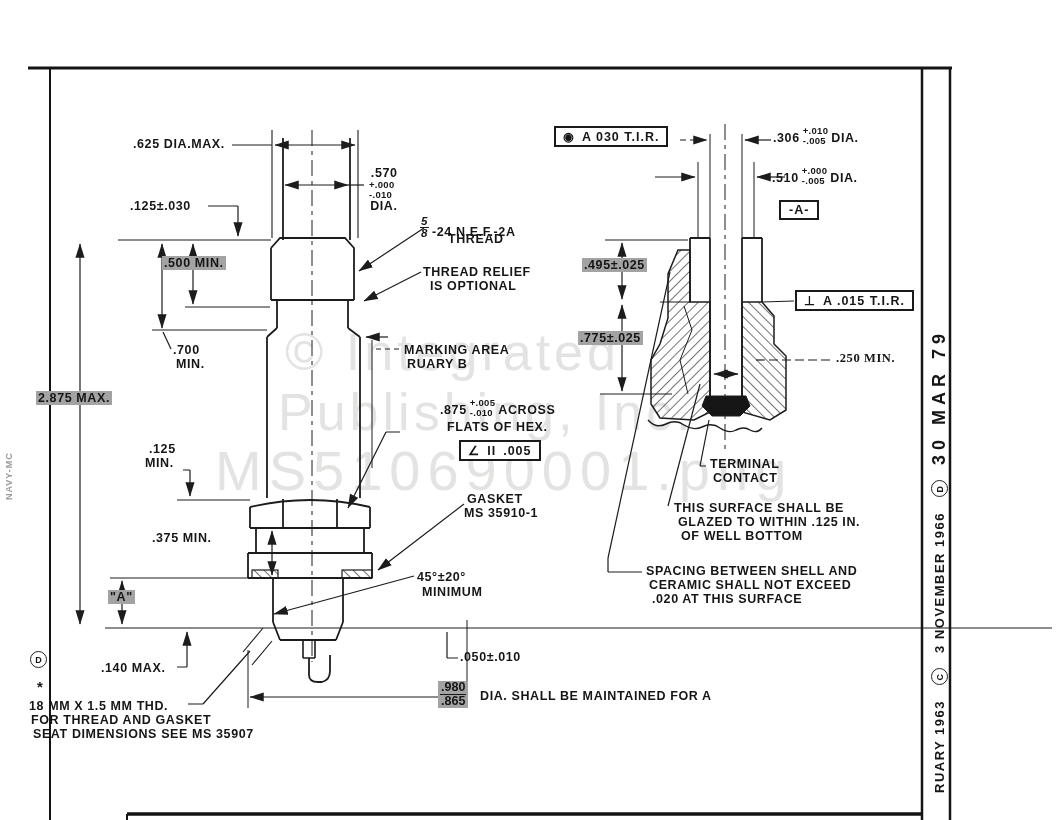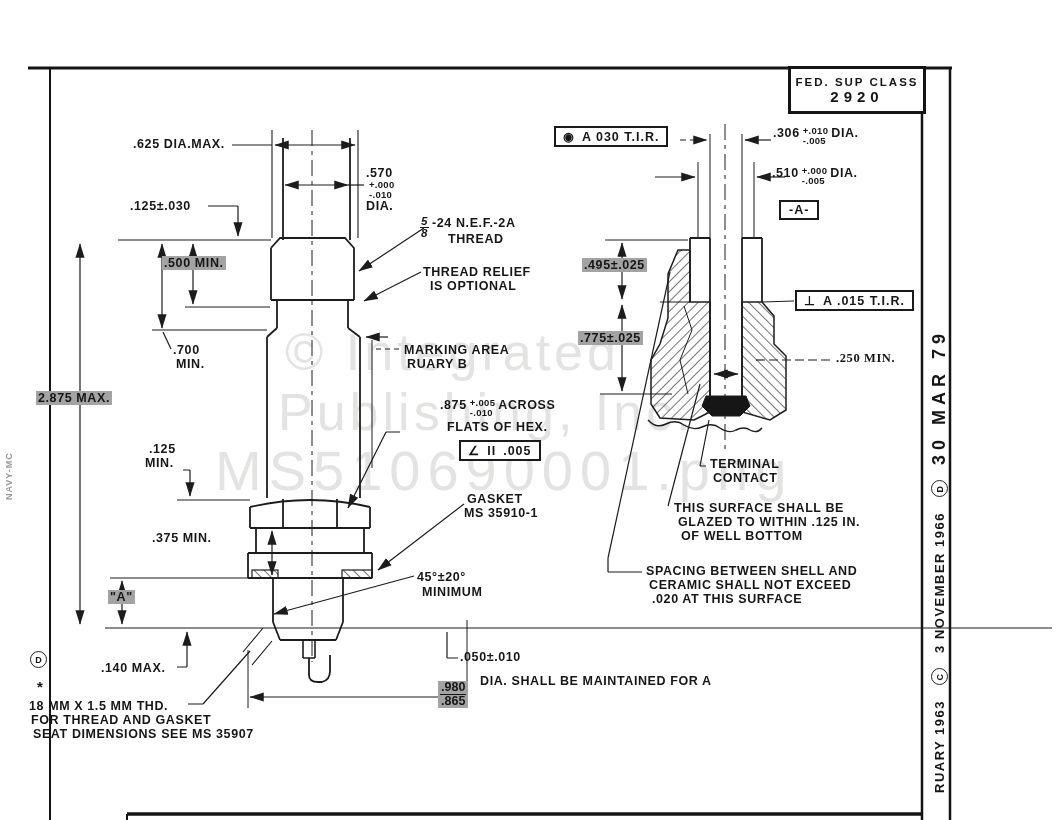--- a/index.html
+++ b/index.html
@@ -2,21 +2,21 @@
 <html><head>
 <meta charset="utf-8">
 <style>
   html,body{margin:0;padding:0;background:#fff;}
   #page{position:relative;width:1057px;height:820px;background:#fff;overflow:hidden;
         font-family:"Liberation Sans",sans-serif;color:#161616;}
   svg{position:absolute;left:0;top:0;z-index:1;}
   .t{position:absolute;font-weight:bold;font-size:12.5px;letter-spacing:.6px;
      white-space:nowrap;z-index:3;color:#161616;}
   .bgw{background:#a3a3a3;padding:0 2px;}
-  .dim{display:flex;align-items:flex-start;}
+  .dim{display:flex;align-items:flex-end;}
   .tol{display:inline-flex;flex-direction:column;justify-content:center;font-size:9.5px;
        line-height:9.5px;letter-spacing:.3px;margin:0 3px;}
   .tol i{font-style:normal;}
   .frac{display:inline-flex;flex-direction:column;align-items:center;line-height:11px;
         font-size:11.5px;margin-right:3px;}
   .frac .num{border-bottom:1.5px solid #161616;padding:0 1px;}
   .fcf{position:absolute;z-index:3;border:2.5px solid #1a1a1a;background:#fff;display:flex;
        align-items:center;gap:7px;padding:1px 7px;font-weight:bold;font-size:12.5px;
        letter-spacing:1px;white-space:nowrap;}
   .circ{display:inline-flex;width:15px;height:15px;border:1.5px solid #222;border-radius:50%;
@@ -298,21 +298,21 @@
   <div class="t" style="left:460px;top:650px;">.050±.010</div>
 
   <div class="t" style="left:29px;top:699px;">18 MM X 1.5 MM THD.</div>
   <div class="t" style="left:31px;top:713px;">FOR THREAD AND GASKET</div>
   <div class="t" style="left:33px;top:727px;">SEAT DIMENSIONS SEE MS 35907</div>
 
   <span class="frac bgw" style="position:absolute;left:438px;top:681px;z-index:3;font-weight:bold;font-size:12.5px;line-height:13px;">
     <i class="num" style="font-style:normal;">.980</i>
       <i style="font-style:normal;">.865</i>
   </span>
-  <div class="t" style="left:480px;top:674px;">DIA. SHALL BE MAINTAINED FOR A</div>
+  <div class="t" style="left:480px;top:689px;">DIA. SHALL BE MAINTAINED FOR A</div>
 
   <div class="fcf" style="left:554px;top:126px;">
     <span>◉</span>
     <span>A 030 T.I.R.</span>
   </div>
 
   <div class="t dim" style="left:773px;top:126px;">
     <span>.306</span>
     <span class="tol">
         <i>+.010</i>
@@ -346,24 +346,20 @@
   <div class="t" style="left:713px;top:471px;">CONTACT</div>
 
   <div class="t" style="left:674px;top:501px;">THIS SURFACE SHALL BE</div>
   <div class="t" style="left:678px;top:515px;">GLAZED TO WITHIN .125 IN.</div>
   <div class="t" style="left:681px;top:529px;">OF WELL BOTTOM</div>
 
   <div class="t" style="left:646px;top:564px;">SPACING BETWEEN SHELL AND</div>
   <div class="t" style="left:649px;top:578px;">CERAMIC SHALL NOT EXCEED</div>
   <div class="t" style="left:652px;top:592px;">.020 AT THIS SURFACE</div>
 
-  <div id="fedbox">
-    <div class="l1">FED. SUP CLASS</div>
-    <div class="l2">2920</div>
-  </div>
 
   <div class="vstrip">
     <span>RUARY 1963</span>
     <span class="circ">C</span>
     <span>3 NOVEMBER 1966</span>
     <span class="circ">D</span>
     <span class="big">30 MAR 79</span>
   </div>
 
   <div class="lmargin">NAVY-MC</div>

